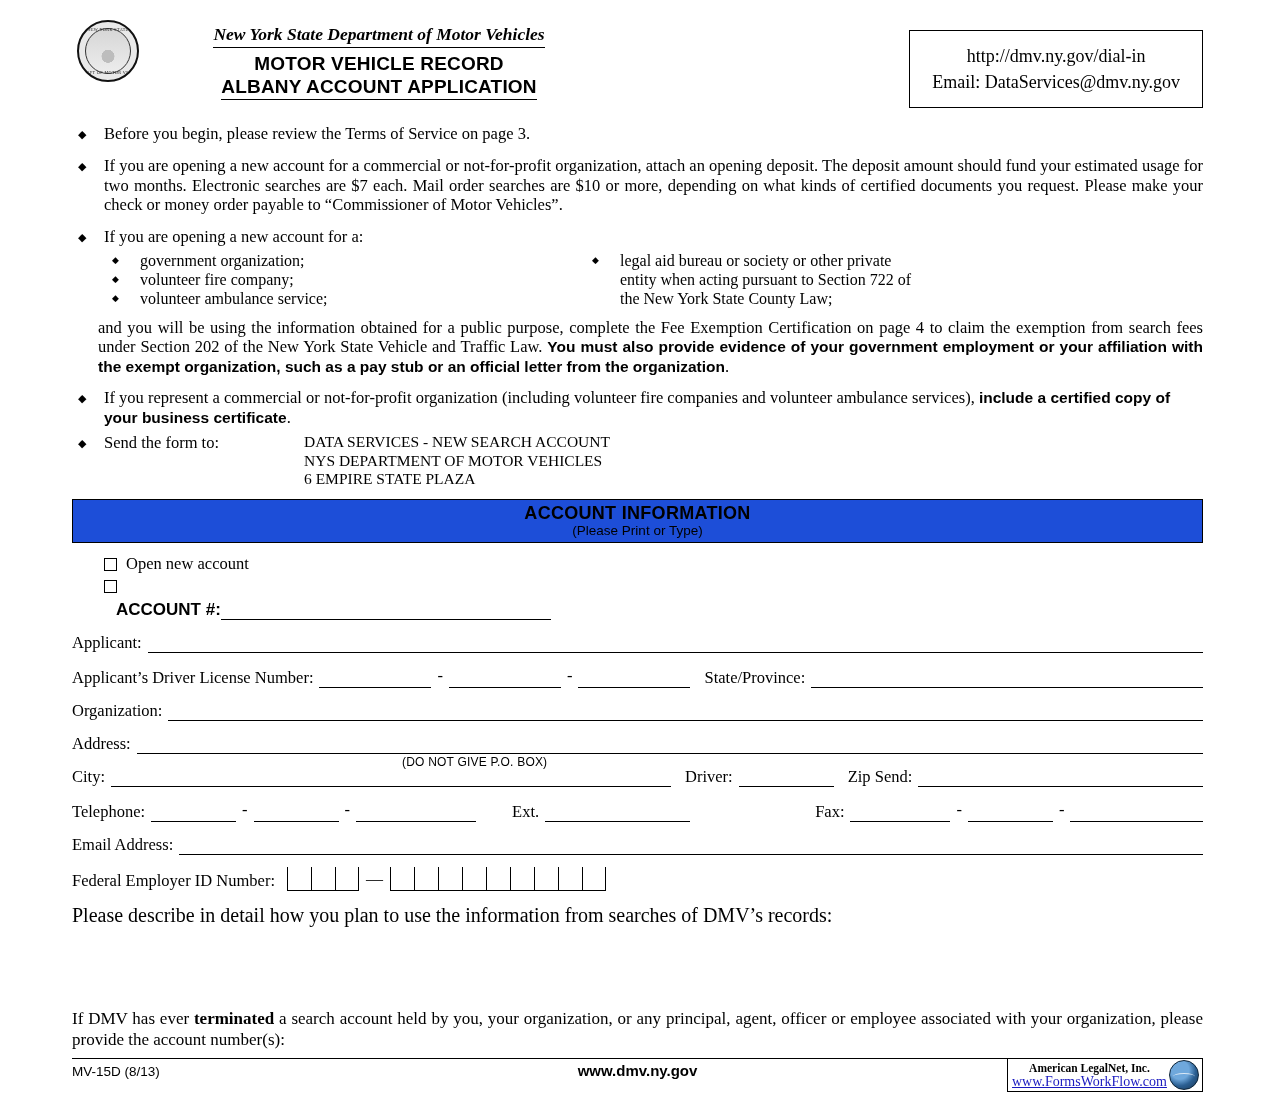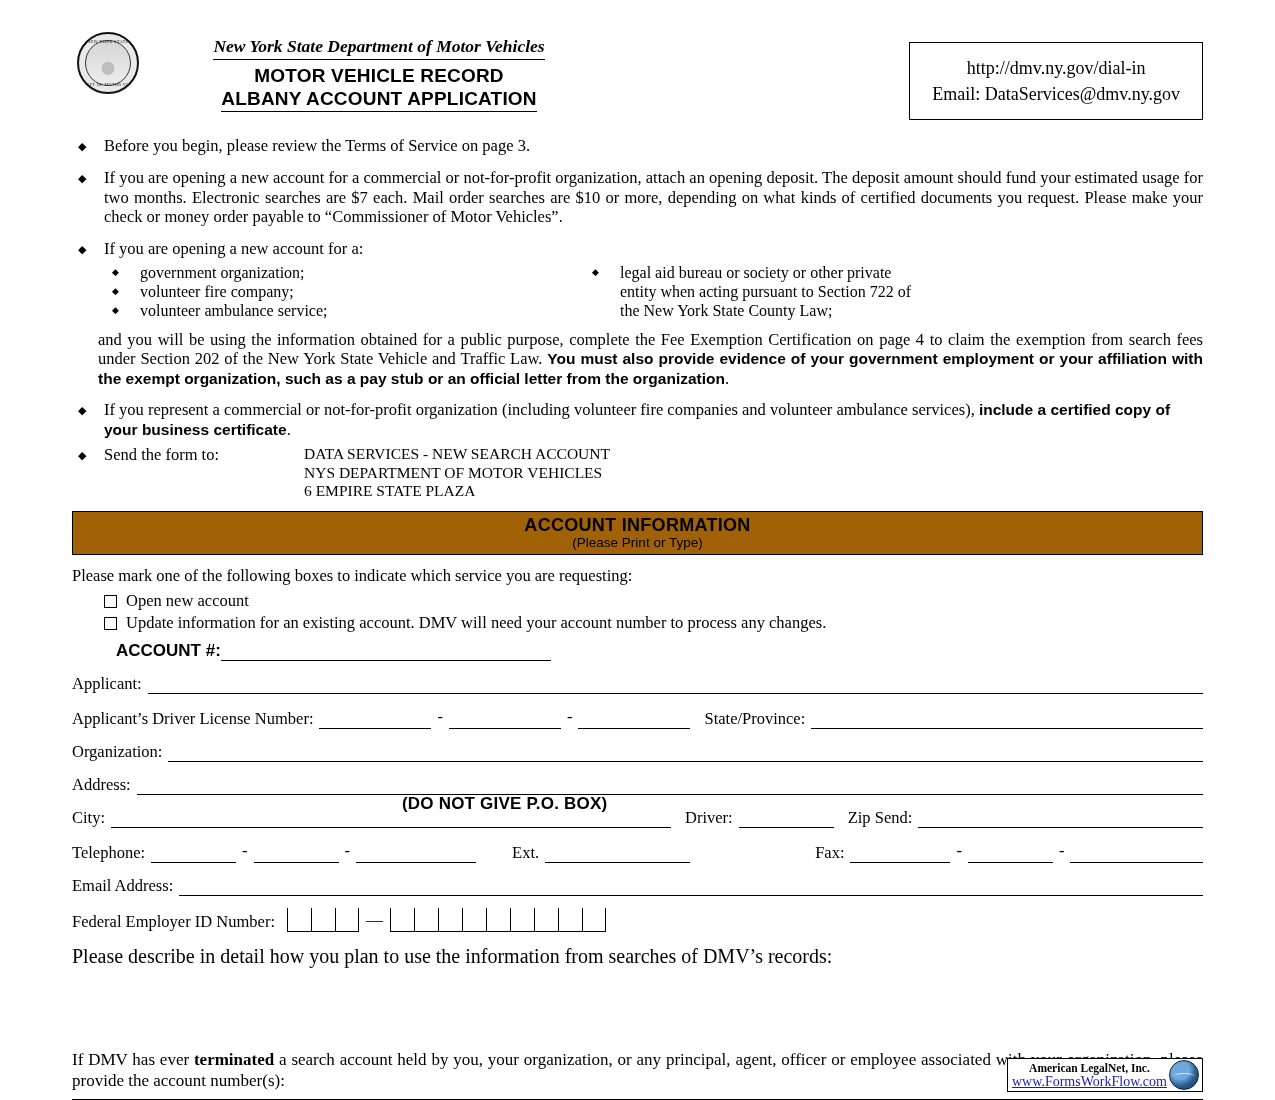--- a/index.html
+++ b/index.html
@@ -13,21 +13,21 @@
     font-family: "Liberation Serif", serif;
     color: #000000;
     position: relative;
     overflow: hidden;
   }
   .page {
     position: relative;
     width: 1275px;
     height: 1100px;
     box-sizing: border-box;
-    padding: 12px 72px;
+    padding: 0 72px;
   }
 
   
   .header {
     display: flex;
     align-items: flex-start;
     padding-top: 14px;
   }
   .seal {
     width: 72px;
@@ -166,21 +166,21 @@
   .sendto-label { width: 200px; }
   .sendto-addr {
     font-family: "Liberation Serif", serif;
     font-size: 15.5px;
     line-height: 18.5px;
   }
 
   
   .banner {
     margin-top: 10px;
-    background: #a16207;
+    background: #1d4ed8;
     border: 1.3px solid #000;
     text-align: center;
     padding: 3px 0 4px 0;
   }
   .banner-title {
     font-family: "Liberation Sans", sans-serif;
     font-weight: bold;
     font-size: 18px;
     letter-spacing: .3px;
   }
@@ -247,23 +247,22 @@
   .u.grow { flex: 1; }
 
   .dash { padding: 0 6px 2px 6px; }
 
   .city-row { position: relative; }
   .pobox {
     position: absolute;
     left: 330px;
     bottom: 14px;
     font-family: "Liberation Sans", sans-serif;
-    font-size: 17px;
+    font-size: 12px;
     letter-spacing: .2px;
-    font-weight: bold;
   }
 
   .fein-boxes { display: flex; align-items: flex-end; margin-left: 6px; }
   .fein-cell {
     width: 24px;
     height: 24px;
     border-left: 1.4px solid #000;
     border-bottom: 1.4px solid #000;
     box-sizing: border-box;
   }
@@ -447,29 +446,27 @@
     </div>
   </div>
 
   <div class="banner">
     <div class="banner-title">ACCOUNT INFORMATION</div>
     <div class="banner-sub">(Please Print or Type)</div>
   </div>
 
   <div class="form">
 
-    <div class="mark-line">Please mark one of the following boxes to indicate which service you are requesting:</div>
 
     <div class="cbrow">
       <span class="cbox"></span>
       <span>Open new account</span>
     </div>
     <div class="cbrow">
       <span class="cbox"></span>
-      <span>Update information for an existing account. DMV will need your account number to process any changes.</span>
     </div>
 
     <div class="acct-num">
       <span>ACCOUNT #:</span>
       <span class="rule fixed" style="width:330px;"></span>
     </div>
 
     <div class="frow">
       <span class="lbl">Applicant:</span>
       <span class="u grow"></span>

